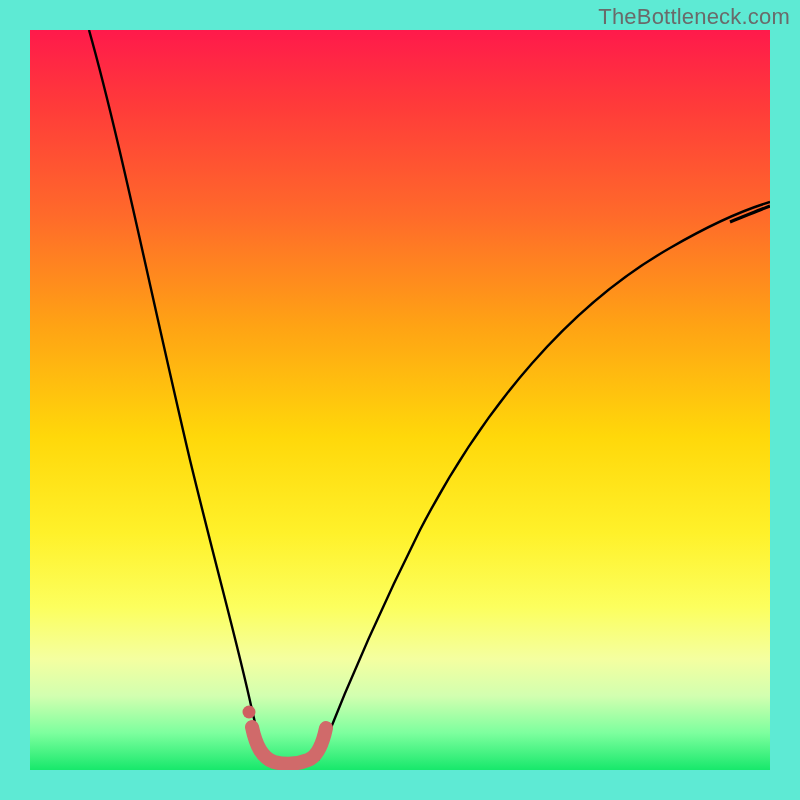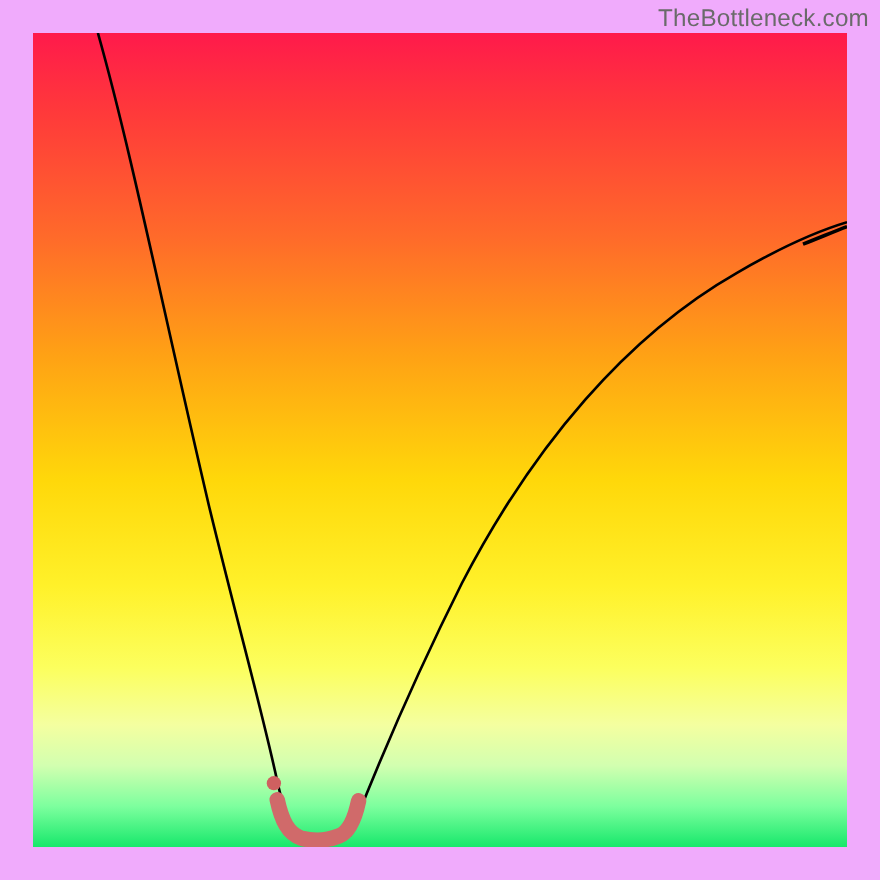--- a/index.html
+++ b/index.html
@@ -8,21 +8,21 @@
     width: 800px;
     height: 800px;
     background: #000;
     overflow: hidden;
     font-family: Arial, Helvetica, sans-serif;
   }
   .frame {
     position: absolute;
     left: 0; top: 0;
     width: 800px; height: 800px;
-    background: #f0abfc;
+    background: #5eead4;
   }
   .plot-area {
     position: absolute;
     left: 30px; top: 30px;
     width: 740px; height: 740px;
     background: linear-gradient(to bottom,
       #ff1a4b 0%,
       #ff3a3a 10%,
       #ff6a2a 25%,
       #ffa314 40%,

